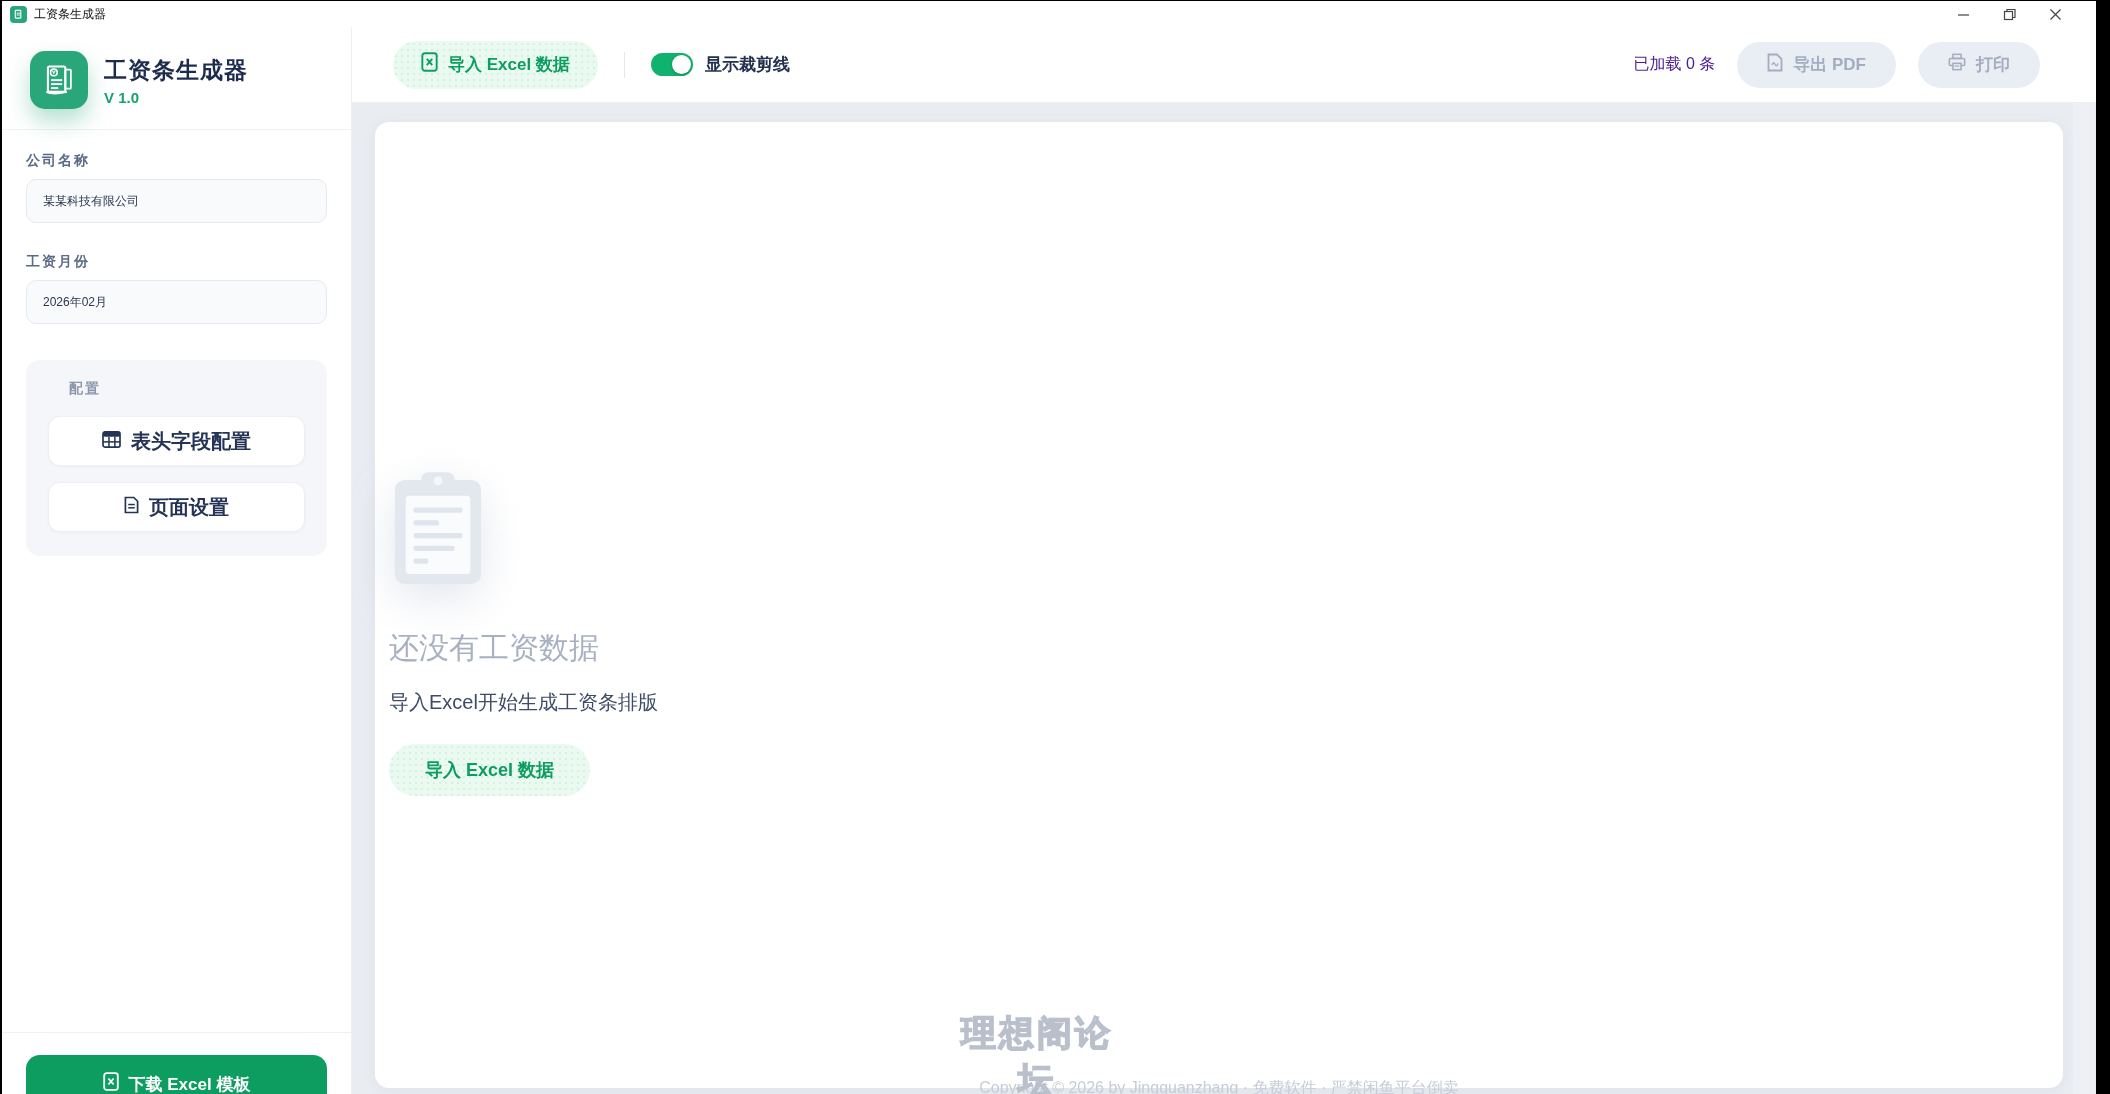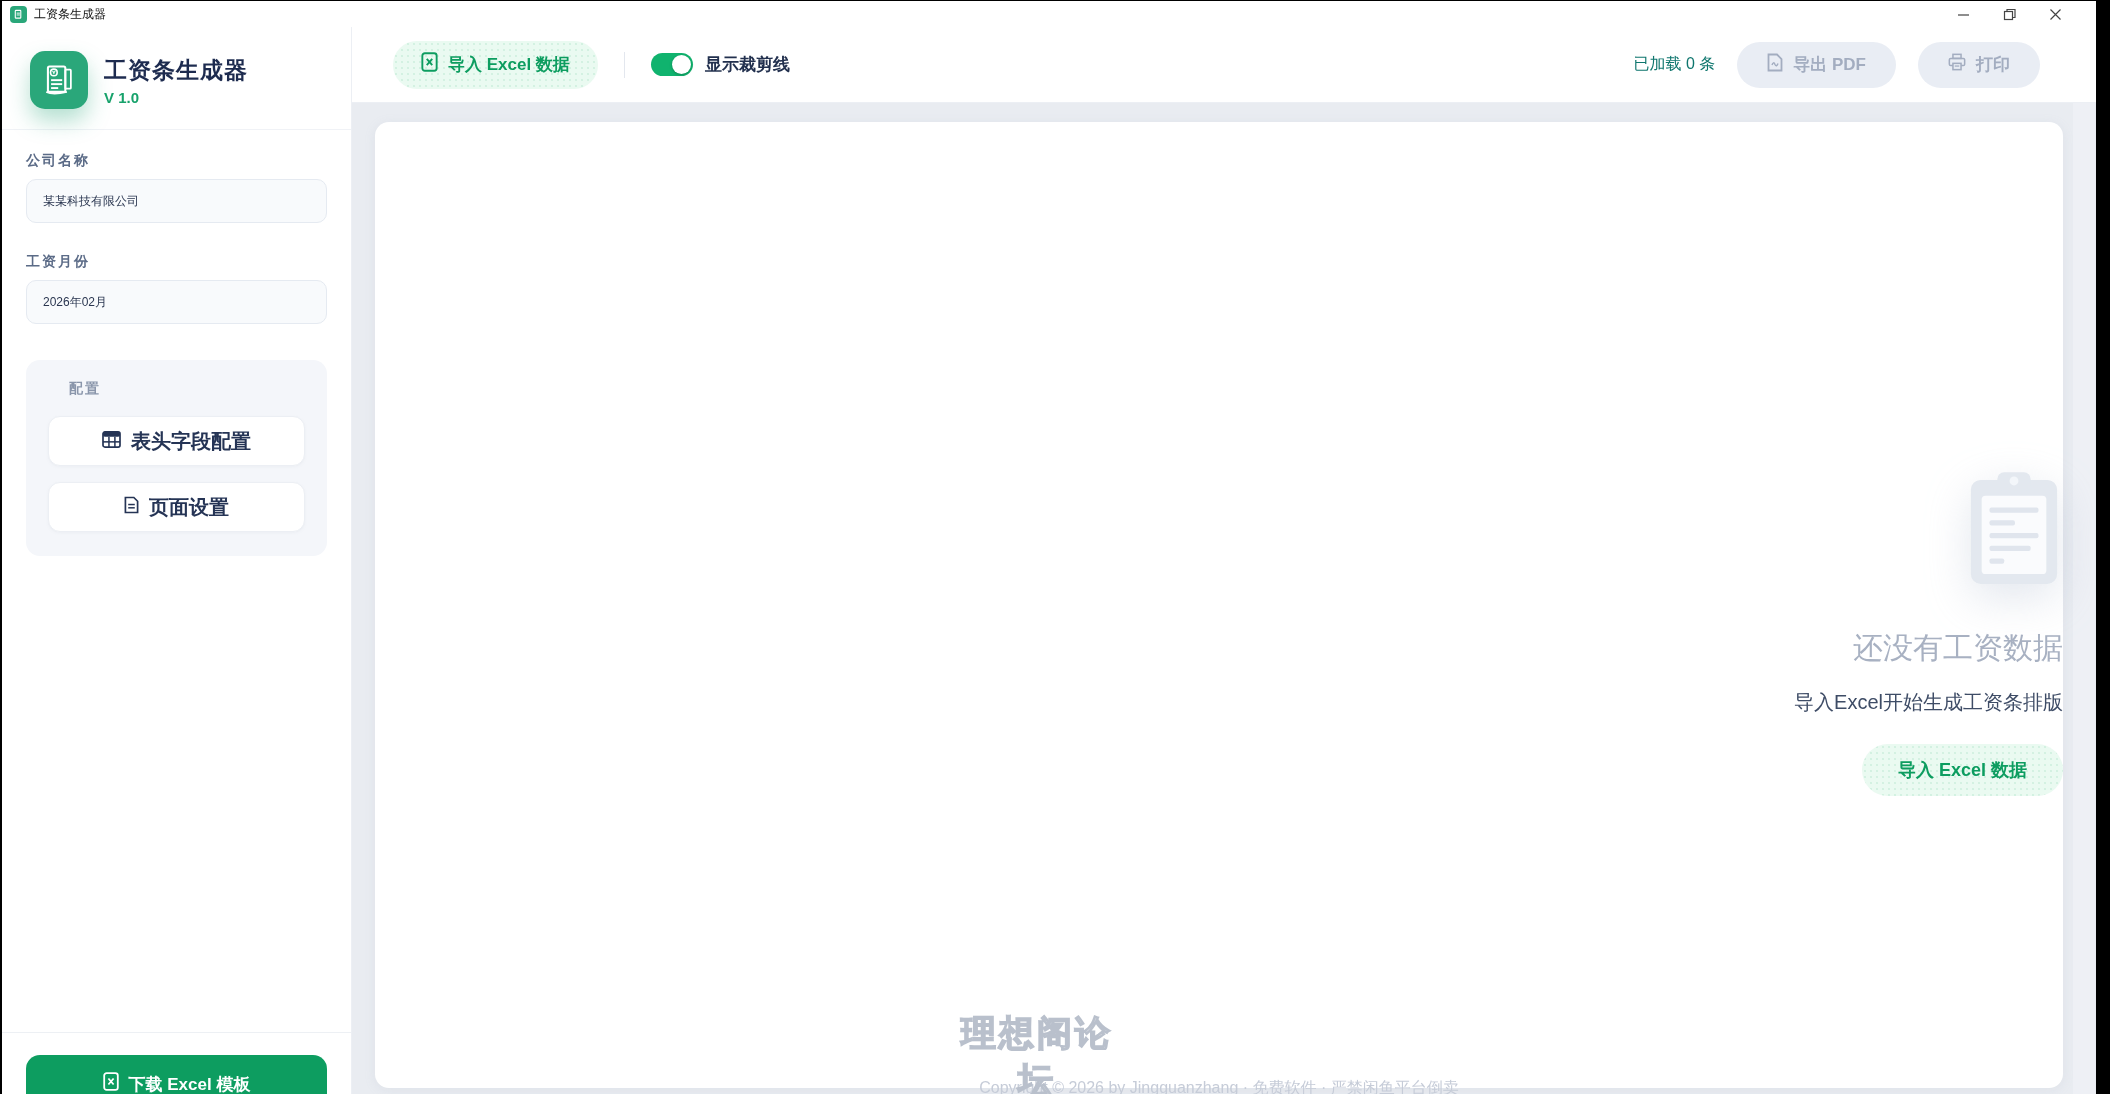--- a/index.html
+++ b/index.html
@@ -65,35 +65,35 @@
     background-size:6px 6px; border:none; color:#0d9d60; font-size:17px;
     font-weight:bold; display:flex; align-items:center; gap:10px; cursor:pointer;
     font-family:inherit; }
   .v-divider { width:1px; height:26px; background:#e3e7ee; margin:0 26px; }
   .toggle { width:42px; height:23px; border-radius:12px; background:#10b36e;
     position:relative; cursor:pointer; flex:none; }
   .toggle .knob { position:absolute; right:2px; top:2px; width:19px; height:19px;
     border-radius:50%; background:#fff; box-shadow:0 1px 3px rgba(0,0,0,.25); }
   .toggle-label { font-size:17px; font-weight:bold; color:#22304e; margin-left:12px;font-family:Liberation Mono, monospace; }
   .toolbar-right { margin-left:auto; display:flex; align-items:center; gap:22px; }
-  .loaded-count { font-size:16px; color:#0f766e; }
+  .loaded-count { font-size:16px; color:#4c1d95; }
   .pill-btn-disabled { height:46px; padding:0 30px; border-radius:23px;
     background:#e9edf4; border:none; color:#a3adc0; font-size:17px;
     font-weight:bold; display:flex; align-items:center; gap:10px; cursor:default;
     font-family:inherit; }
 
   .content { flex:1; background:#e9ecf1; position:relative; overflow:hidden; }
   .scroll-track { position:absolute; right:1px; top:0; bottom:0; width:22px;
     background:#eef0f5; }
   .canvas-card { position:absolute; left:23px; top:19px; width:1688px;
     height:966px; background:#fff; border-radius:14px;
     box-shadow:0 2px 12px rgba(150,160,180,.12); }
 
   .empty-state { position:absolute; left:14px; right:0; top:348px; display:flex;
-    flex-direction:column; align-items:flex-end; }
+    flex-direction:column; align-items:flex-start; }
   .clipboard-wrap { filter:drop-shadow(0 14px 22px rgba(175,185,205,.35)); }
   .empty-title { margin-top:36px; font-size:30px; color:#a8b1c2; }
   .empty-subtitle { margin-top:20px; font-size:20px; color:#3e4c66; }
   .empty-import-btn { margin-top:28px; height:52px; padding:0 36px;
     border-radius:26px; background-color:#eafaf1;
     background-image:radial-gradient(rgba(16,160,96,.10) 1px, transparent 1px);
     background-size:6px 6px; border:none; color:#0d9d60; font-size:18px;
     font-weight:bold; cursor:pointer; font-family:inherit; }
 
   .copyright { position:absolute; left:0; right:0; top:956px; text-align:center;

